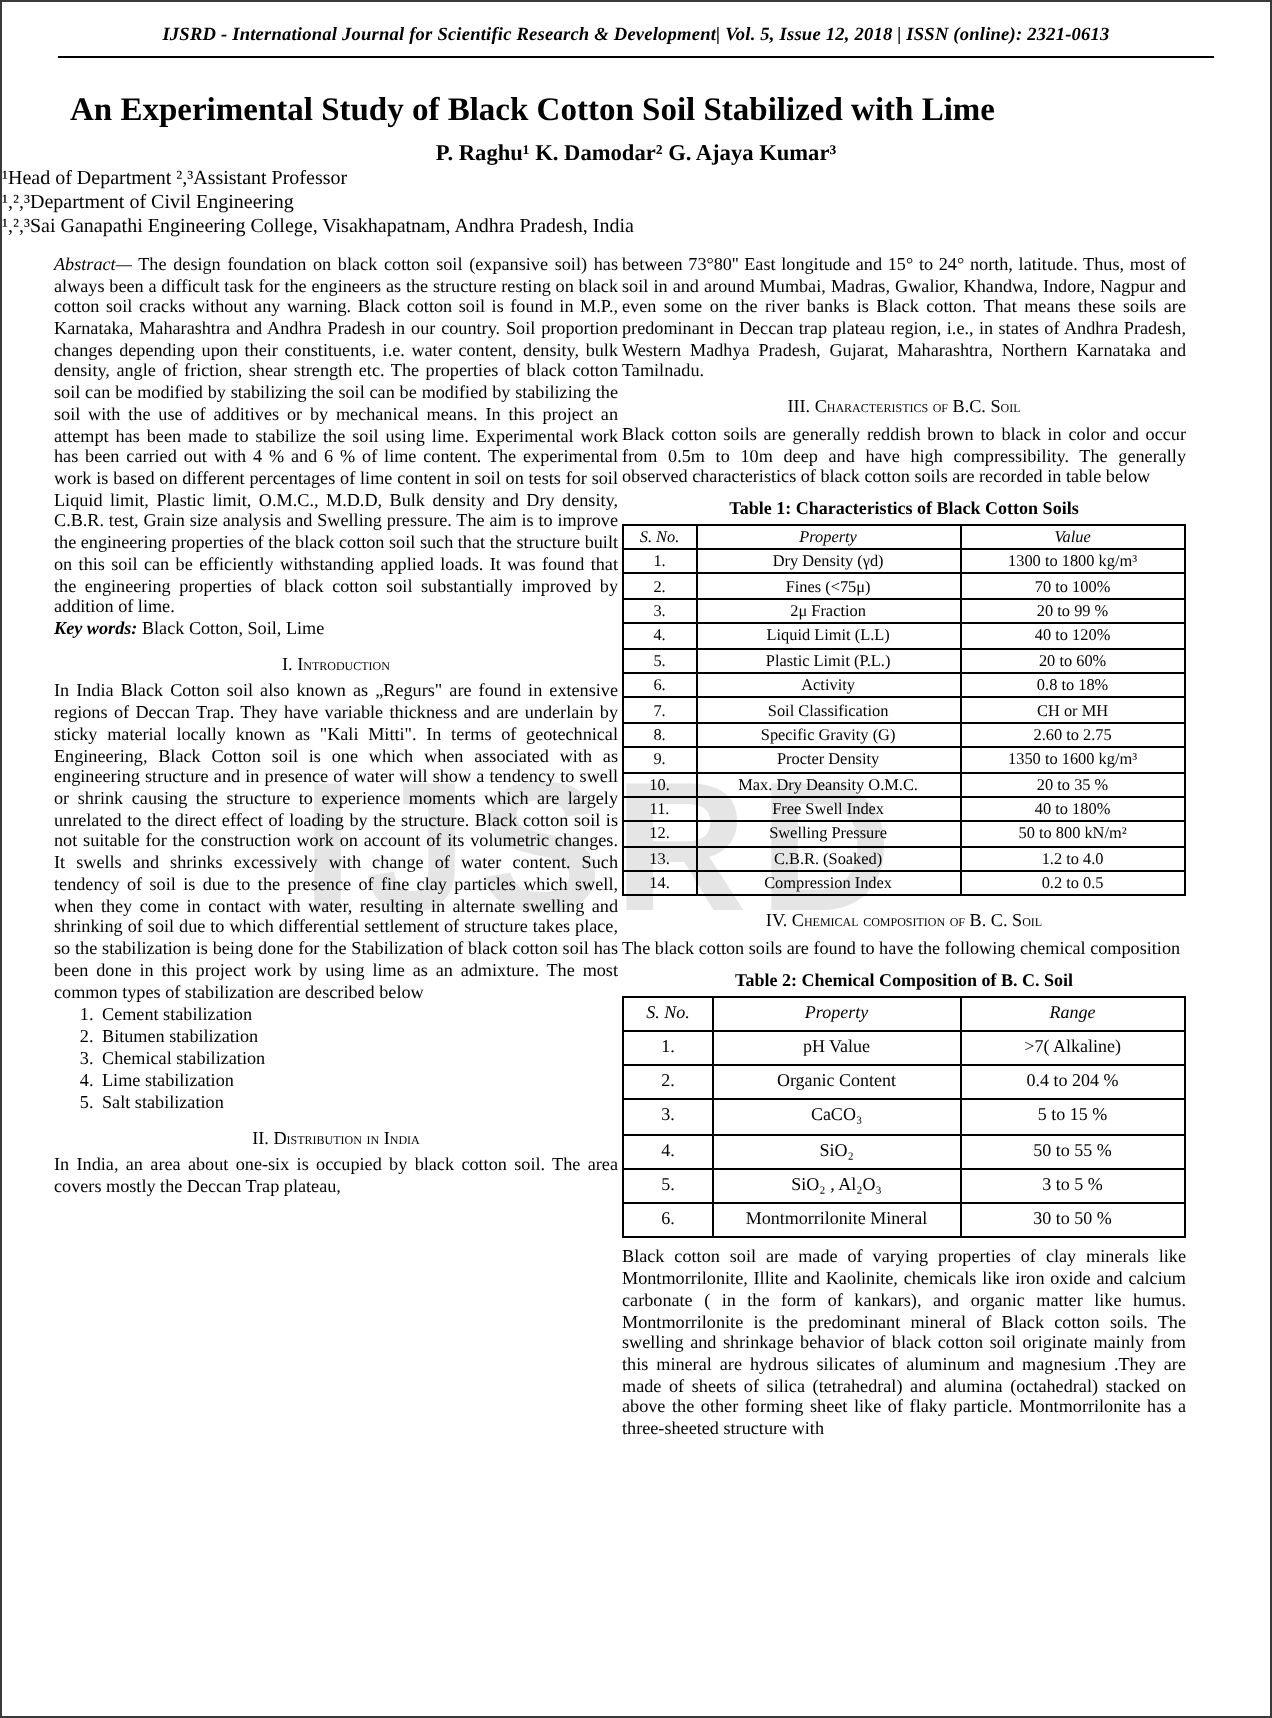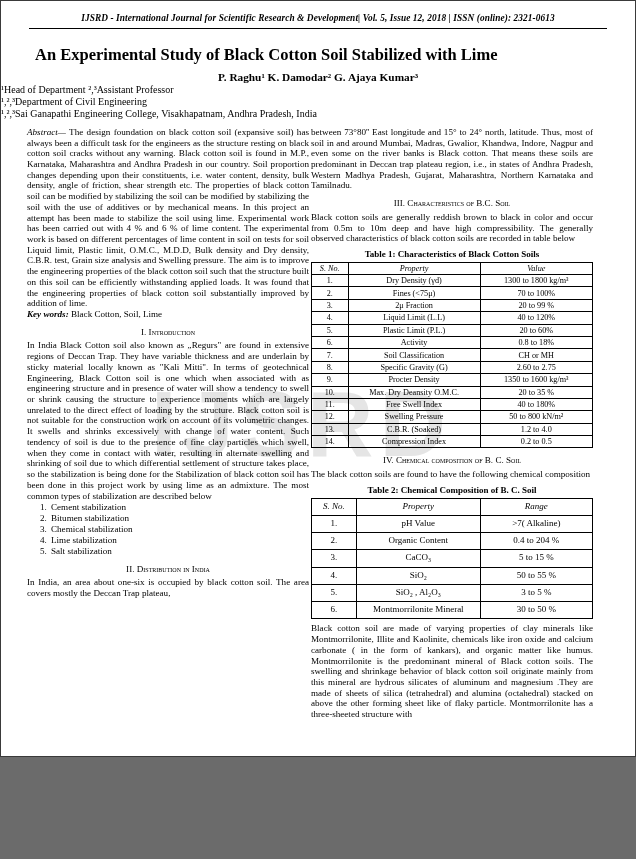--- a/index.html
+++ b/index.html
@@ -2,21 +2,21 @@
 <html><head>
 <meta charset="utf-8">
 <style>
   html, body {
     margin: 0;
     padding: 0;
     background: #6b6b6b;
   }
   .page {
     width: 636px;
-    height: 757px;
+    height: 859px;
     background: #ffffff;
     position: relative;
     box-sizing: border-box;
     font-family: "Liberation Serif", serif;
     color: #000;
     overflow: hidden;
     border: 1px solid #3a3a3a;
   }
   .journal-header {
     text-align: center;

